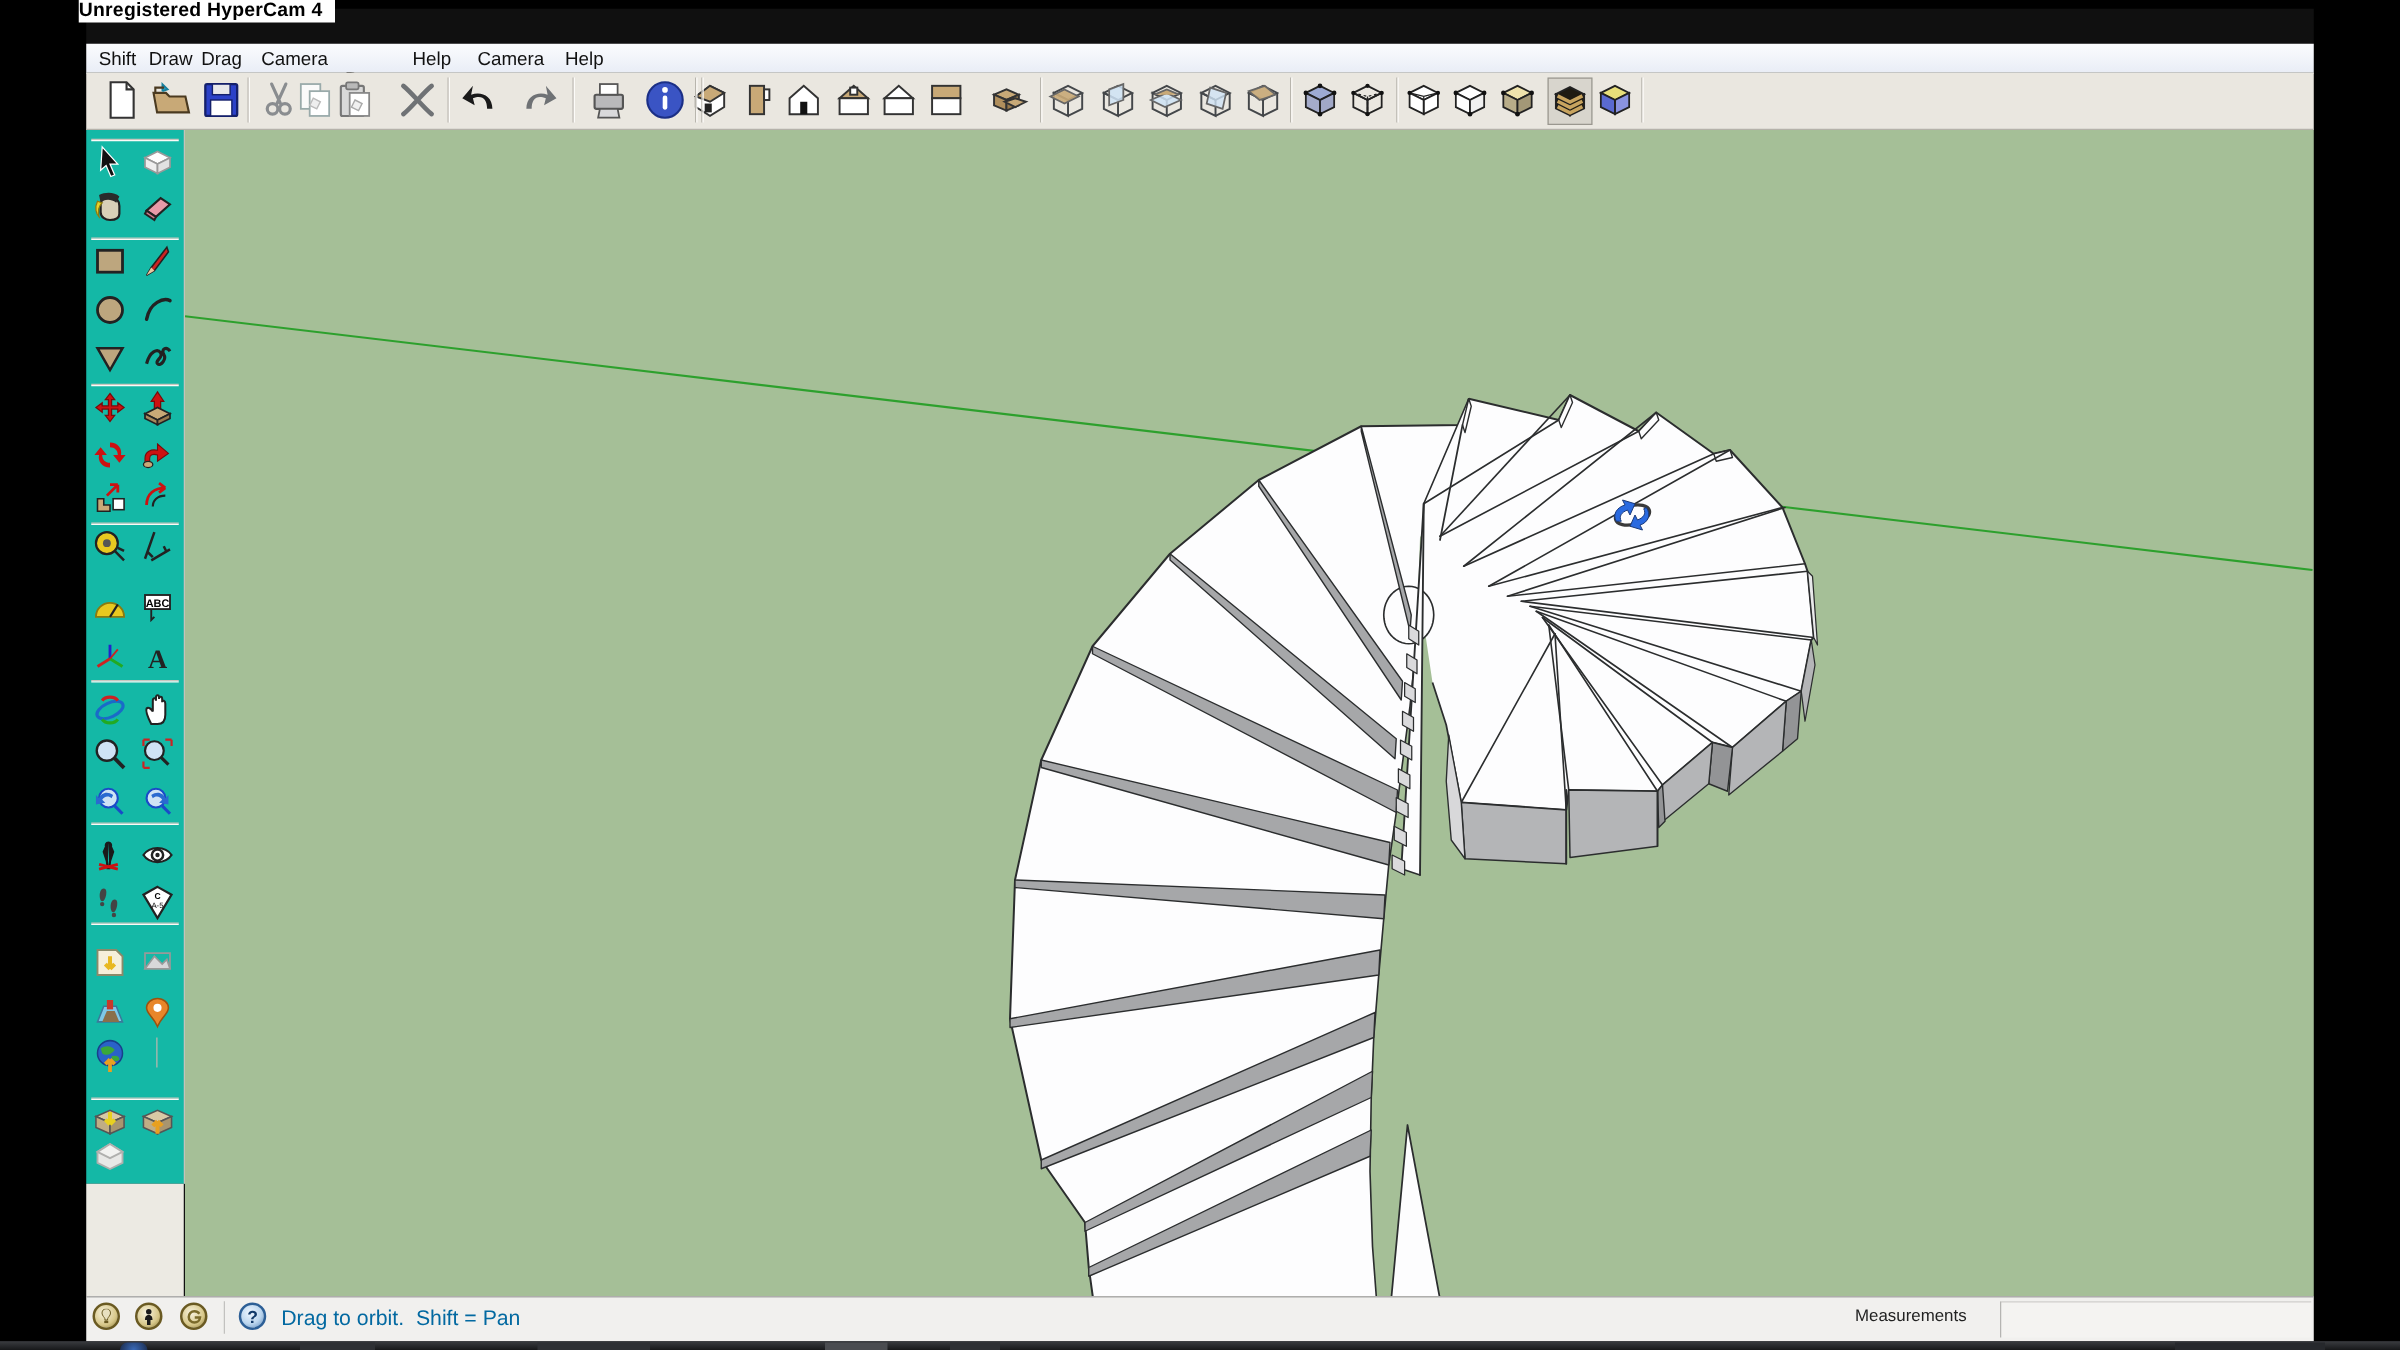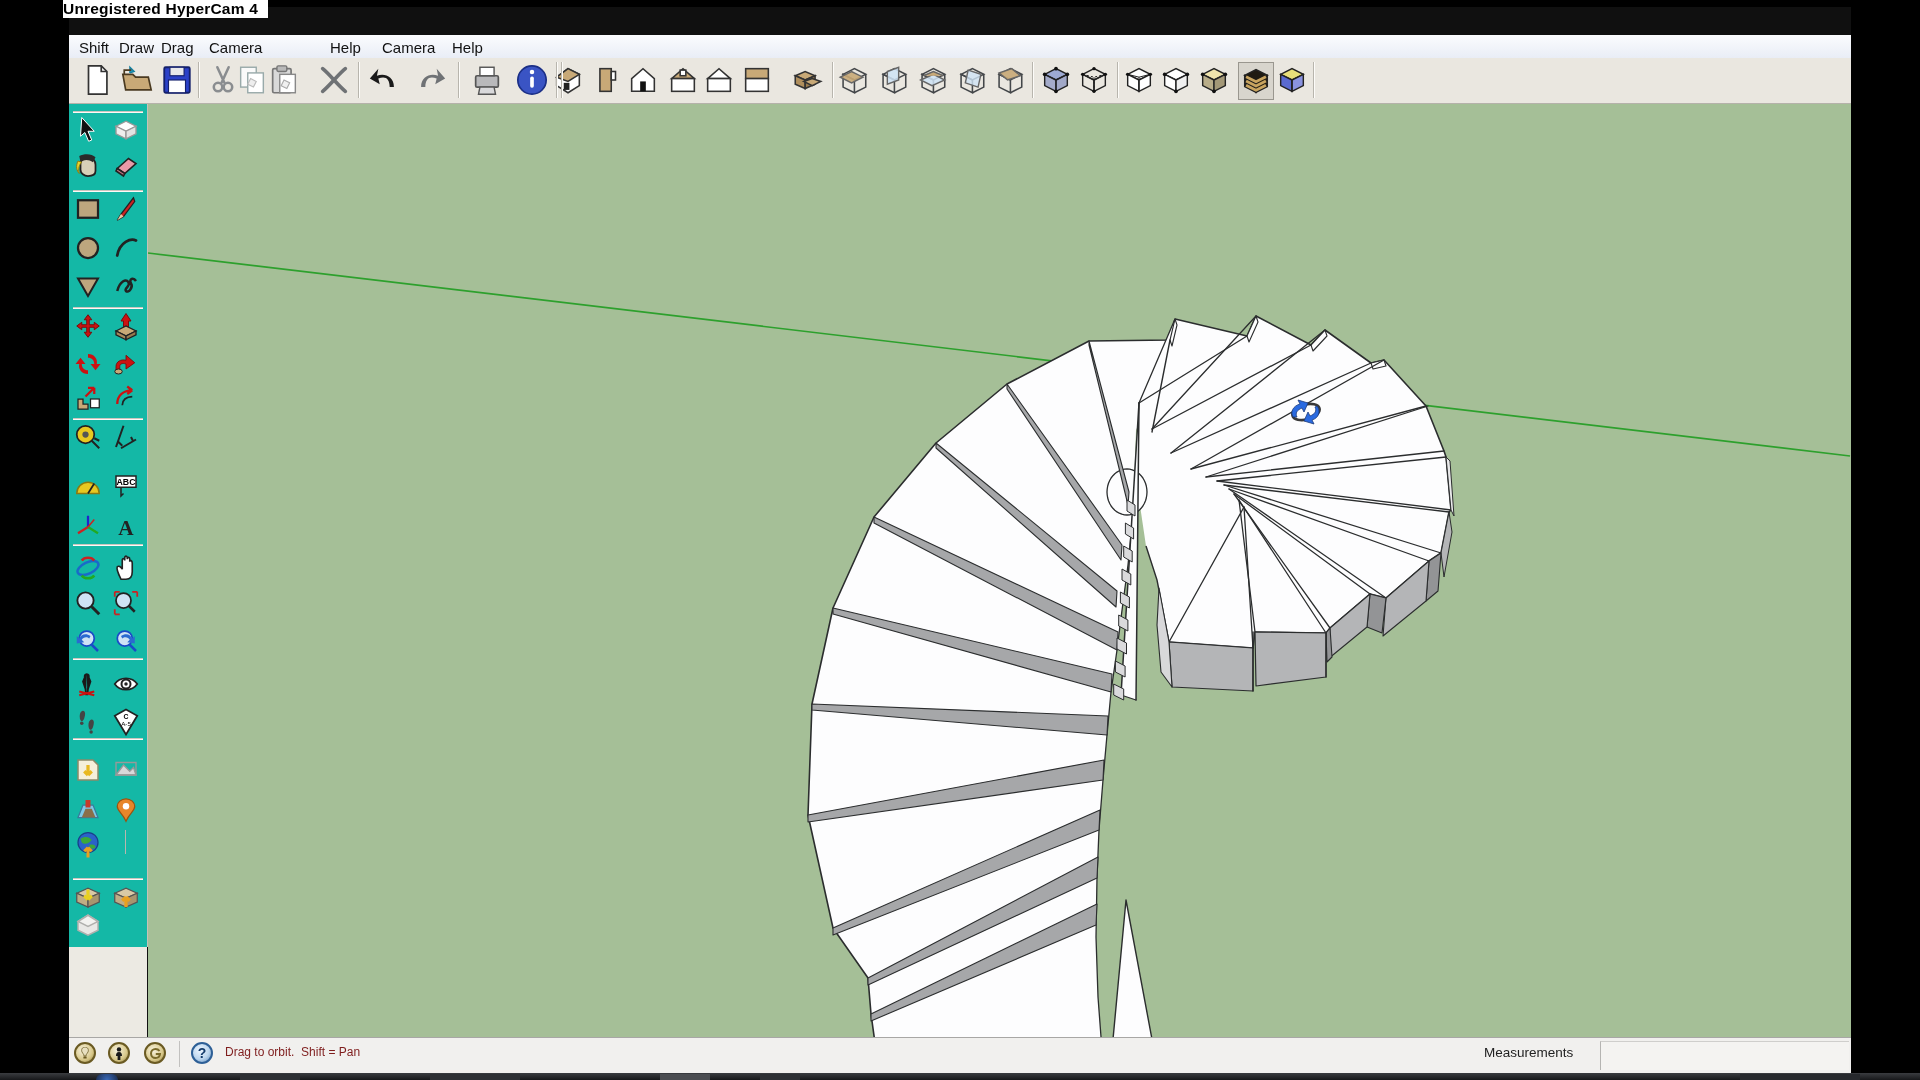--- a/index.html
+++ b/index.html
@@ -558,21 +558,21 @@
           <path d="M5 5 C7.5 5 8 7 8 9 L6.4 9 L6.4 13 L3.6 13 L3.6 9 L2 9 C2 7 2.5 5 5 5 Z" fill="#1a1a1a"></path>
         </svg>
       </div>
 <div style="position:absolute;left:75px;top:4px;width:22px;height:22px;border-radius:50%;background:radial-gradient(circle at 40% 35%,#f8f3e0,#d8c88a 60%,#8a7a3a);border:2px solid #6a5a22;box-sizing:border-box;display:flex;align-items:center;justify-content:center">
         <svg width="13" height="13" viewBox="0 0 13 13">
           <path d="M10.5 4 C9.5 2.5 8 2 6.5 2 C4 2 2 4 2 6.5 C2 9 4 11 6.5 11 C9 11 10.8 9.3 11 7 L6.8 7" fill="none" stroke="#7a6a2a" stroke-width="2"></path>
         </svg>
       </div>
 <div style="position:absolute;left:110px;top:3px;width:1px;height:26px;background:#c2c1bf"></div>
 <div style="position:absolute;left:122px;top:4px;width:22px;height:22px;border-radius:50%;background:radial-gradient(circle at 40% 35%,#eef6ff,#bcd6ee 55%,#5a87b8);border:2px solid #2d5f96;box-sizing:border-box;color:#123a6a;font-weight:bold;font-size:14px;text-align:center;line-height:18px">?</div>
-<div style="position:absolute;left:156px;top:7px;font-size:12px;color:#7f1d1d">Drag to orbit.&nbsp; Shift = Pan</div>
+<div style="position:absolute;left:156px;top:7px;font-size:17px;color:#0369a1">Drag to orbit.&nbsp; Shift = Pan</div>
 <div style="position:absolute;left:1415px;top:7px;font-size:13.5px;color:#222">Measurements</div>
 <div style="position:absolute;left:1531px;top:3px;width:248px;height:28px;background:#f4f3f1;border-left:1px solid #b5b4b2;border-top:1px solid #cfcecc"></div>
 
   </div>
 </div>
 
 <div style="position:absolute;left:0;top:1073px;width:1920px;height:7px;background:#141518">
   <div style="position:absolute;left:0;top:0;width:1920px;height:7px;background:linear-gradient(#3a3c40,#17181a)"></div>
 <div style="position:absolute;left:96px;top:1px;width:22px;height:6px;border-radius:6px 6px 0 0;background:radial-gradient(circle at 50% 100%,#3a6ab8,#1a2a4a)"></div>
 <div style="position:absolute;left:240px;top:1px;width:60px;height:6px;background:#2e3034"></div>

